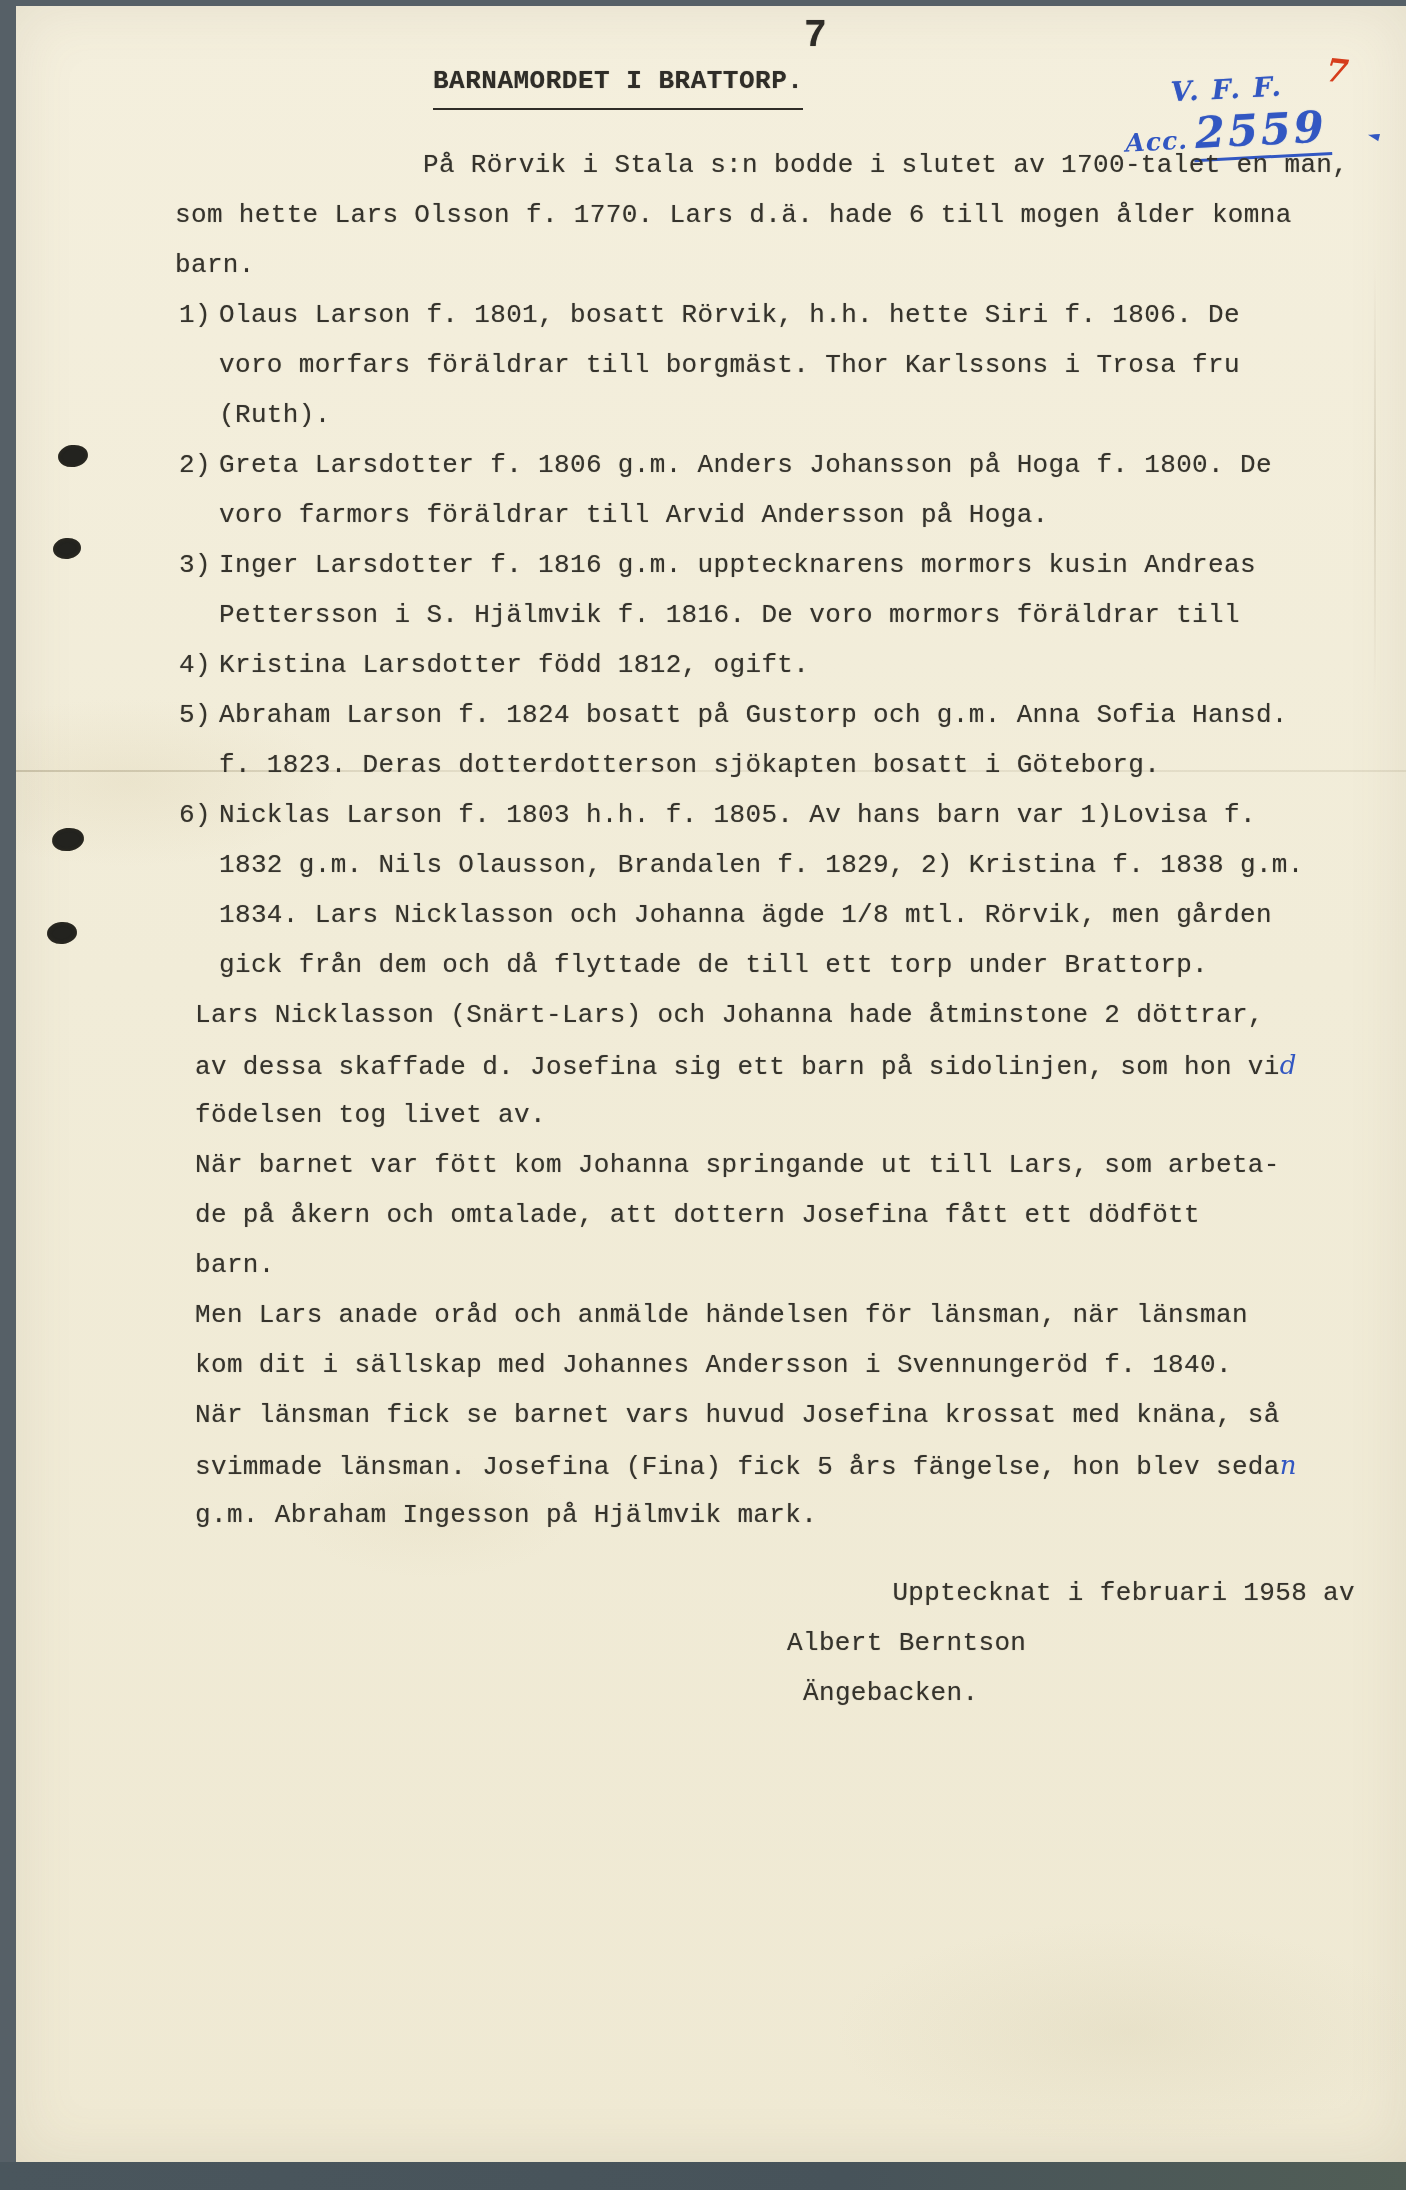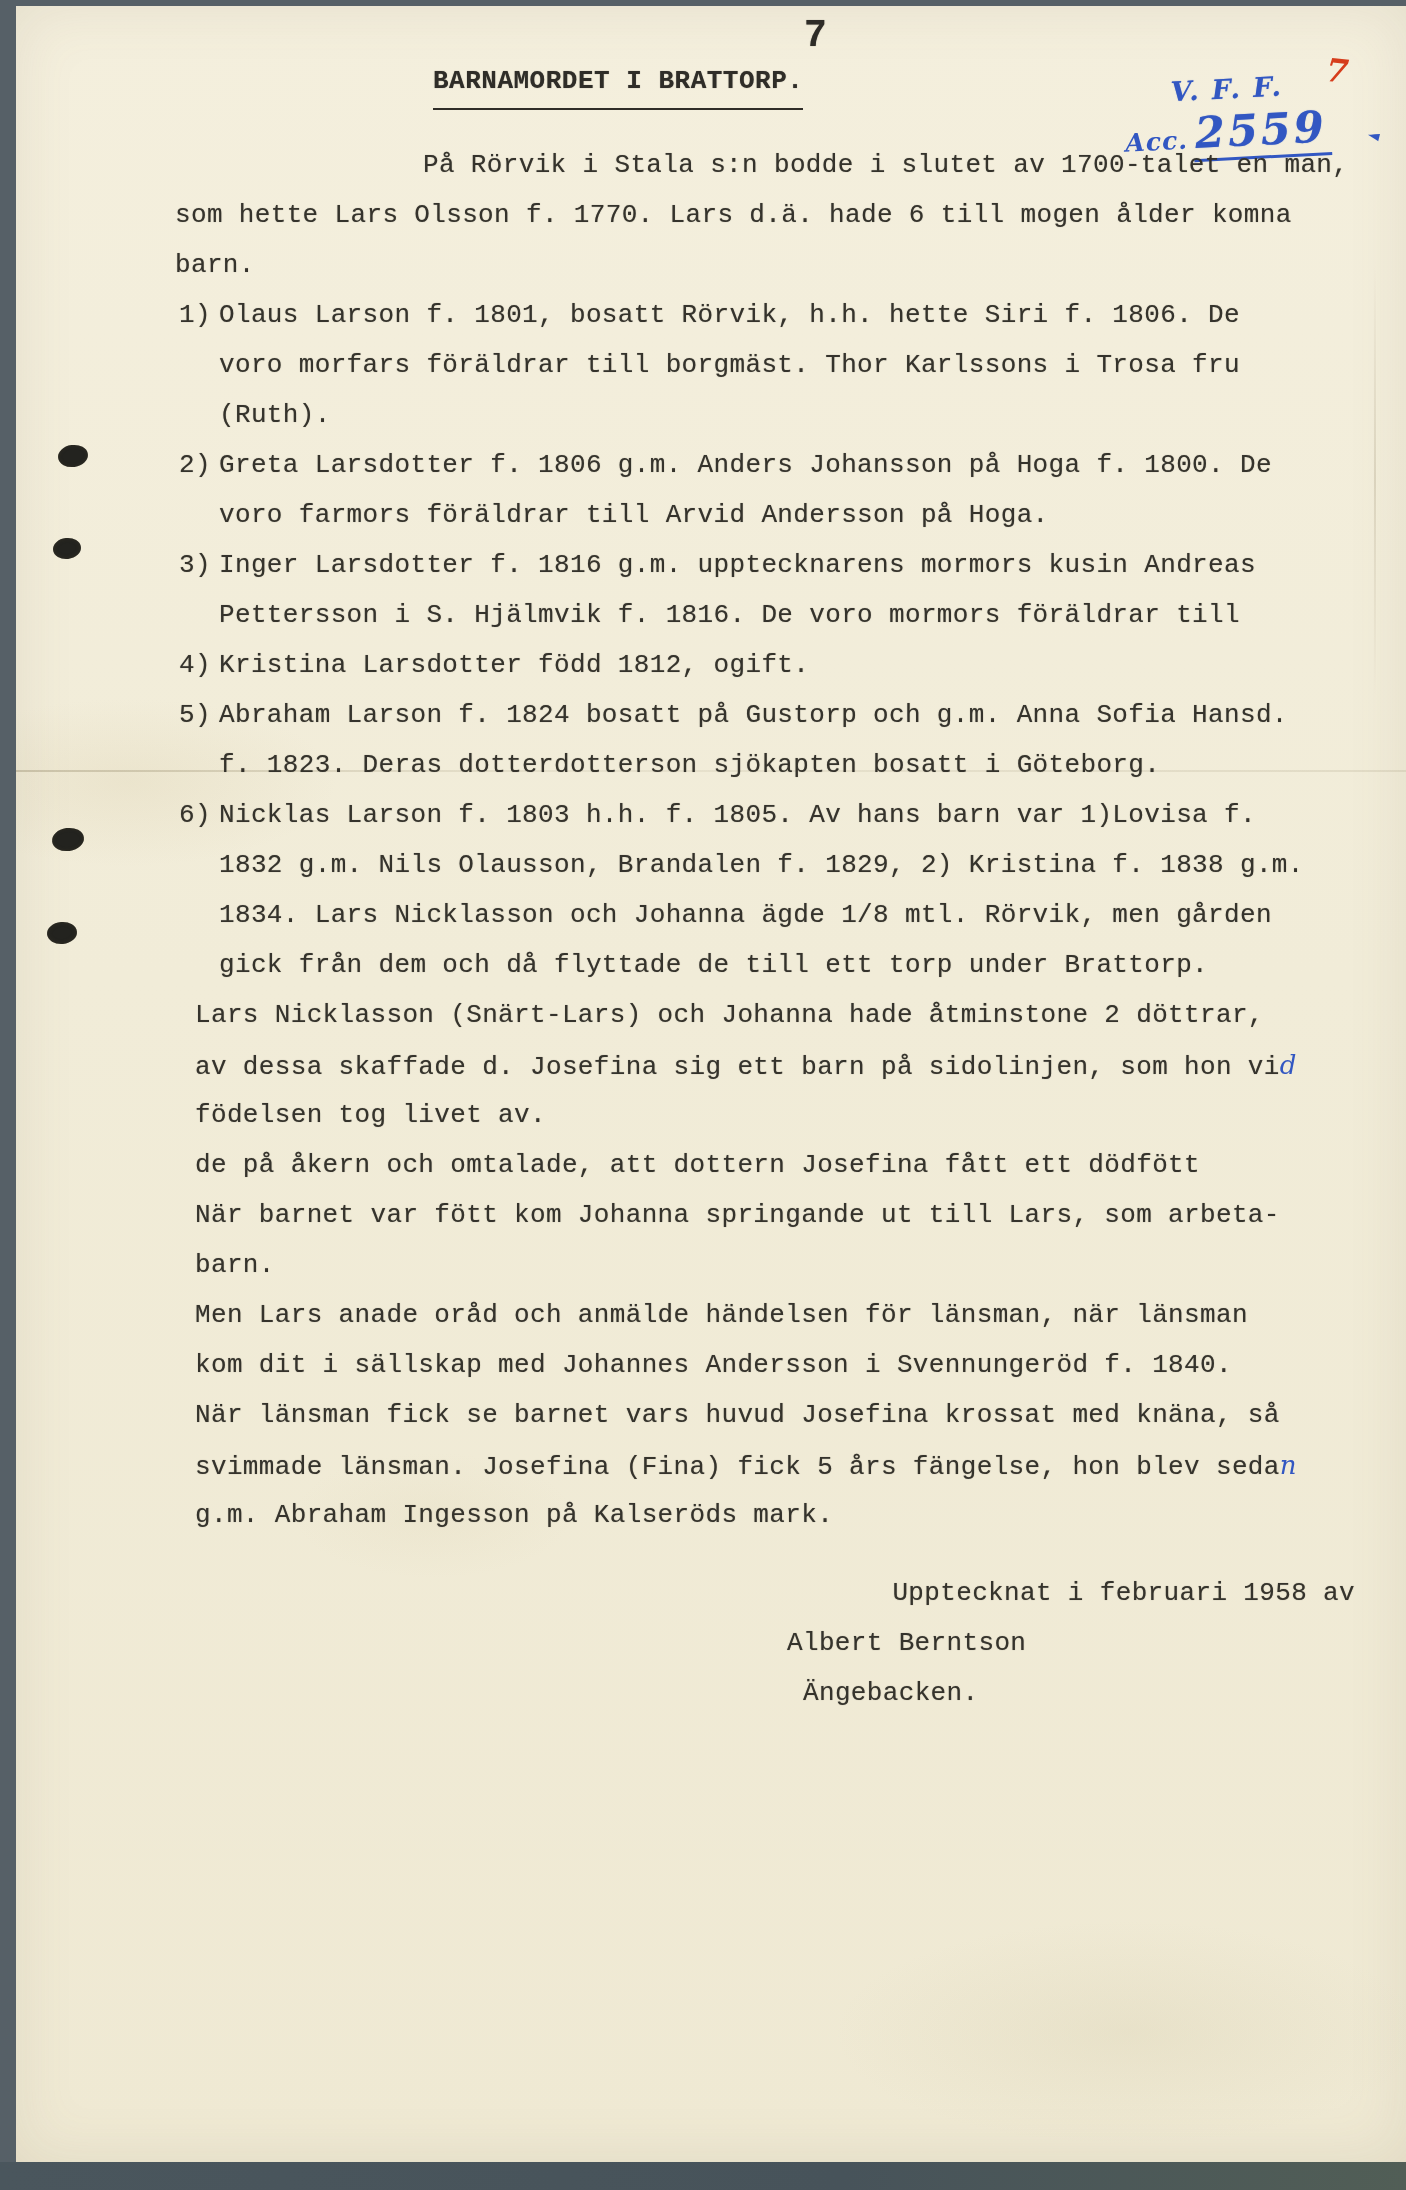--- a/index.html
+++ b/index.html
@@ -146,28 +146,28 @@
       <div class="line n"><span class="num">4)</span><span>Kristina Larsdotter född 1812, ogift.</span></div>
       <div class="line n"><span class="num">5)</span><span>Abraham Larson f. 1824 bosatt på Gustorp och g.m. Anna Sofia Hansd.</span></div>
       <div class="line c"><span>f. 1823. Deras dotterdotterson sjökapten bosatt i Göteborg.</span></div>
       <div class="line n"><span class="num">6)</span><span>Nicklas Larson f. 1803 h.h. f. 1805. Av hans barn var 1)Lovisa f.</span></div>
       <div class="line c"><span>1832 g.m. Nils Olausson, Brandalen f. 1829, 2) Kristina f. 1838 g.m.</span></div>
       <div class="line c"><span>1834. Lars Nicklasson och Johanna ägde 1/8 mtl. Rörvik, men gården</span></div>
       <div class="line c"><span>gick från dem och då flyttade de till ett torp under Brattorp.</span></div>
       <div class="line c2"><span>Lars Nicklasson (Snärt-Lars) och Johanna hade åtminstone 2 döttrar,</span></div>
       <div class="line c2"><span>av dessa skaffade d. Josefina sig ett barn på sidolinjen, som hon vi</span><span class="blue-ink">d</span></div>
       <div class="line c2"><span>födelsen tog livet av.</span></div>
+      <div class="line c2"><span>När barnet var fött kom Johanna springande ut till Lars, som arbeta-</span></div>
       <div class="line c2"><span>de på åkern och omtalade, att dottern Josefina fått ett dödfött</span></div>
-      <div class="line c2"><span>När barnet var fött kom Johanna springande ut till Lars, som arbeta-</span></div>
       <div class="line c2"><span>barn.</span></div>
       <div class="line c2"><span>Men Lars anade oråd och anmälde händelsen för länsman, när länsman</span></div>
       <div class="line c2"><span>kom dit i sällskap med Johannes Andersson i Svennungeröd f. 1840.</span></div>
       <div class="line c2"><span>När länsman fick se barnet vars huvud Josefina krossat med knäna, så</span></div>
       <div class="line c2"><span>svimmade länsman. Josefina (Fina) fick 5 års fängelse, hon blev seda</span><span class="blue-ink">n</span></div>
-      <div class="line c2"><span>g.m. Abraham Ingesson på Kalseröds mark.</span></div>
+      <div class="line c2"><span>g.m. Abraham Ingesson på Hjälmvik mark.</span></div>
       <div class="line sd"><span>Upptecknat i februari 1958 av</span></div>
       <div class="line sn"><span>Albert Berntson</span></div>
       <div class="line sp"><span>Ängebacken.</span></div>
     </div>
 
   <div class="scan-footer">Kopia från Institutet för språk och folkminnen, Göteborg</div>
 </div>
 
 <div class="scan-edge-bottom"></div>
 

